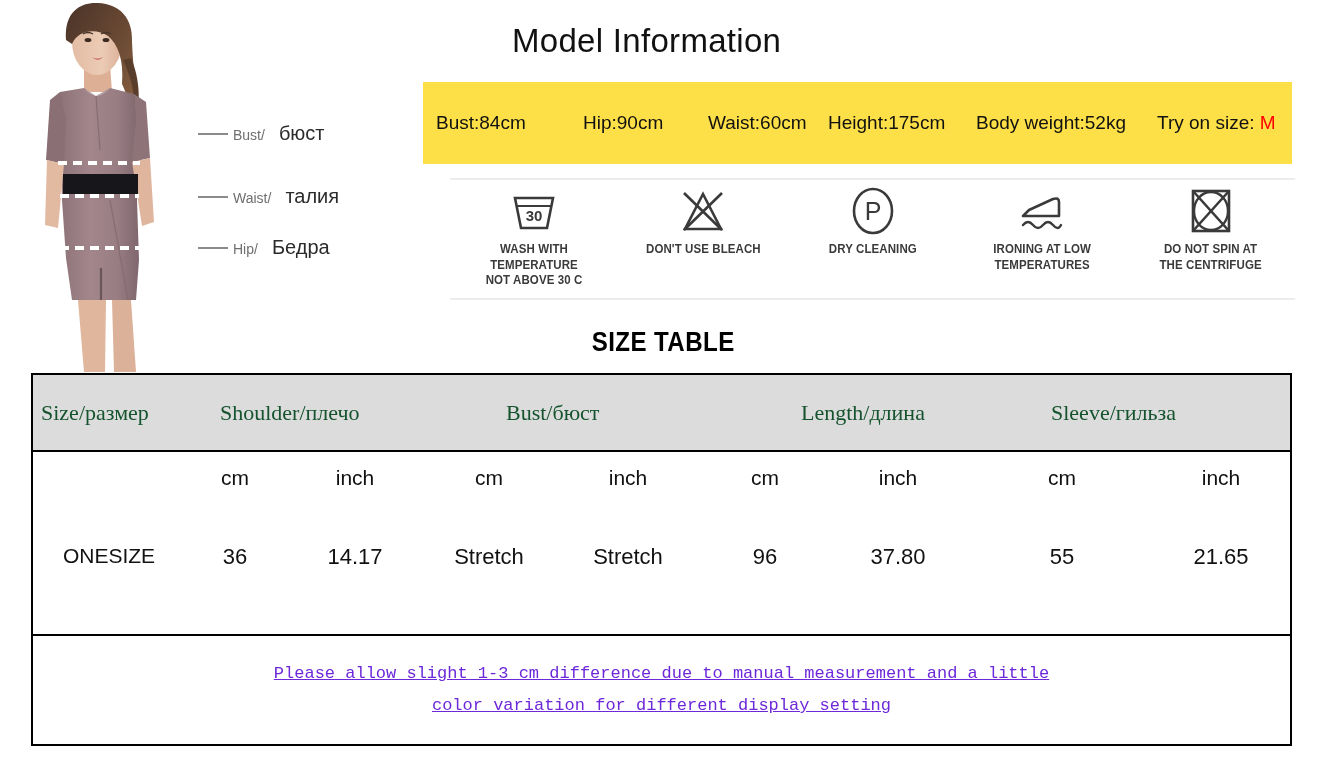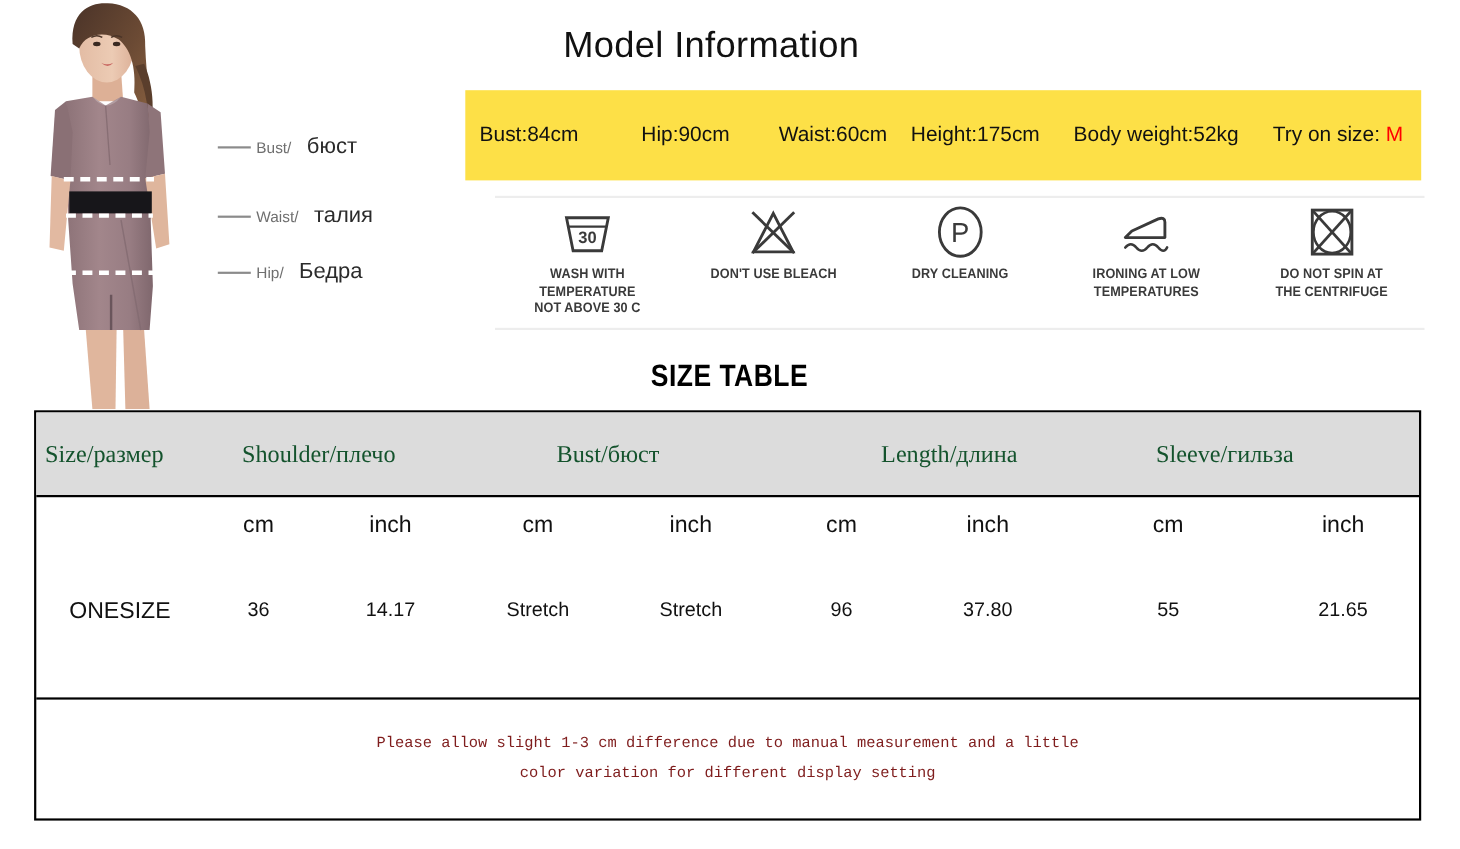--- a/index.html
+++ b/index.html
@@ -94,31 +94,31 @@
 
   .tbody{position:relative;height:182px;border-bottom:2px solid #000;}
   .unit-row,.val-row{position:absolute;left:0;width:1261px;}
   .unit-row{top:14px;height:40px;}
   .val-row{top:92px;height:40px;}
   .cell{
     position:absolute;transform:translateX(-50%);
     white-space:nowrap;color:#111;
   }
   .unit-row .cell{font-size:21px;}
-  .val-row .cell{font-size:18px;}
+  .val-row .cell{font-size:22px;}
   .val-row .cell.size-name{font-size:21px;}
 
   .tfoot{
     position:relative;min-height:108px;
     display:flex;align-items:center;justify-content:center;
   }
   .tfoot-text{
     font-family:"Liberation Mono",monospace;
-    font-size:14px;color:#7f1d1d;text-align:center;
-    line-height:1.9;width:1215px;
+    font-size:17px;color:#6d28d9;text-align:center;
+    line-height:1.9;width:1215px;text-decoration:underline;
   }
 </style>
 </head>
 <body>
 
 <div class="page">
 
   <div class="model-photo">
     <svg width="300" height="372" viewBox="0 0 300 372" xmlns="http://www.w3.org/2000/svg">
       <defs>

